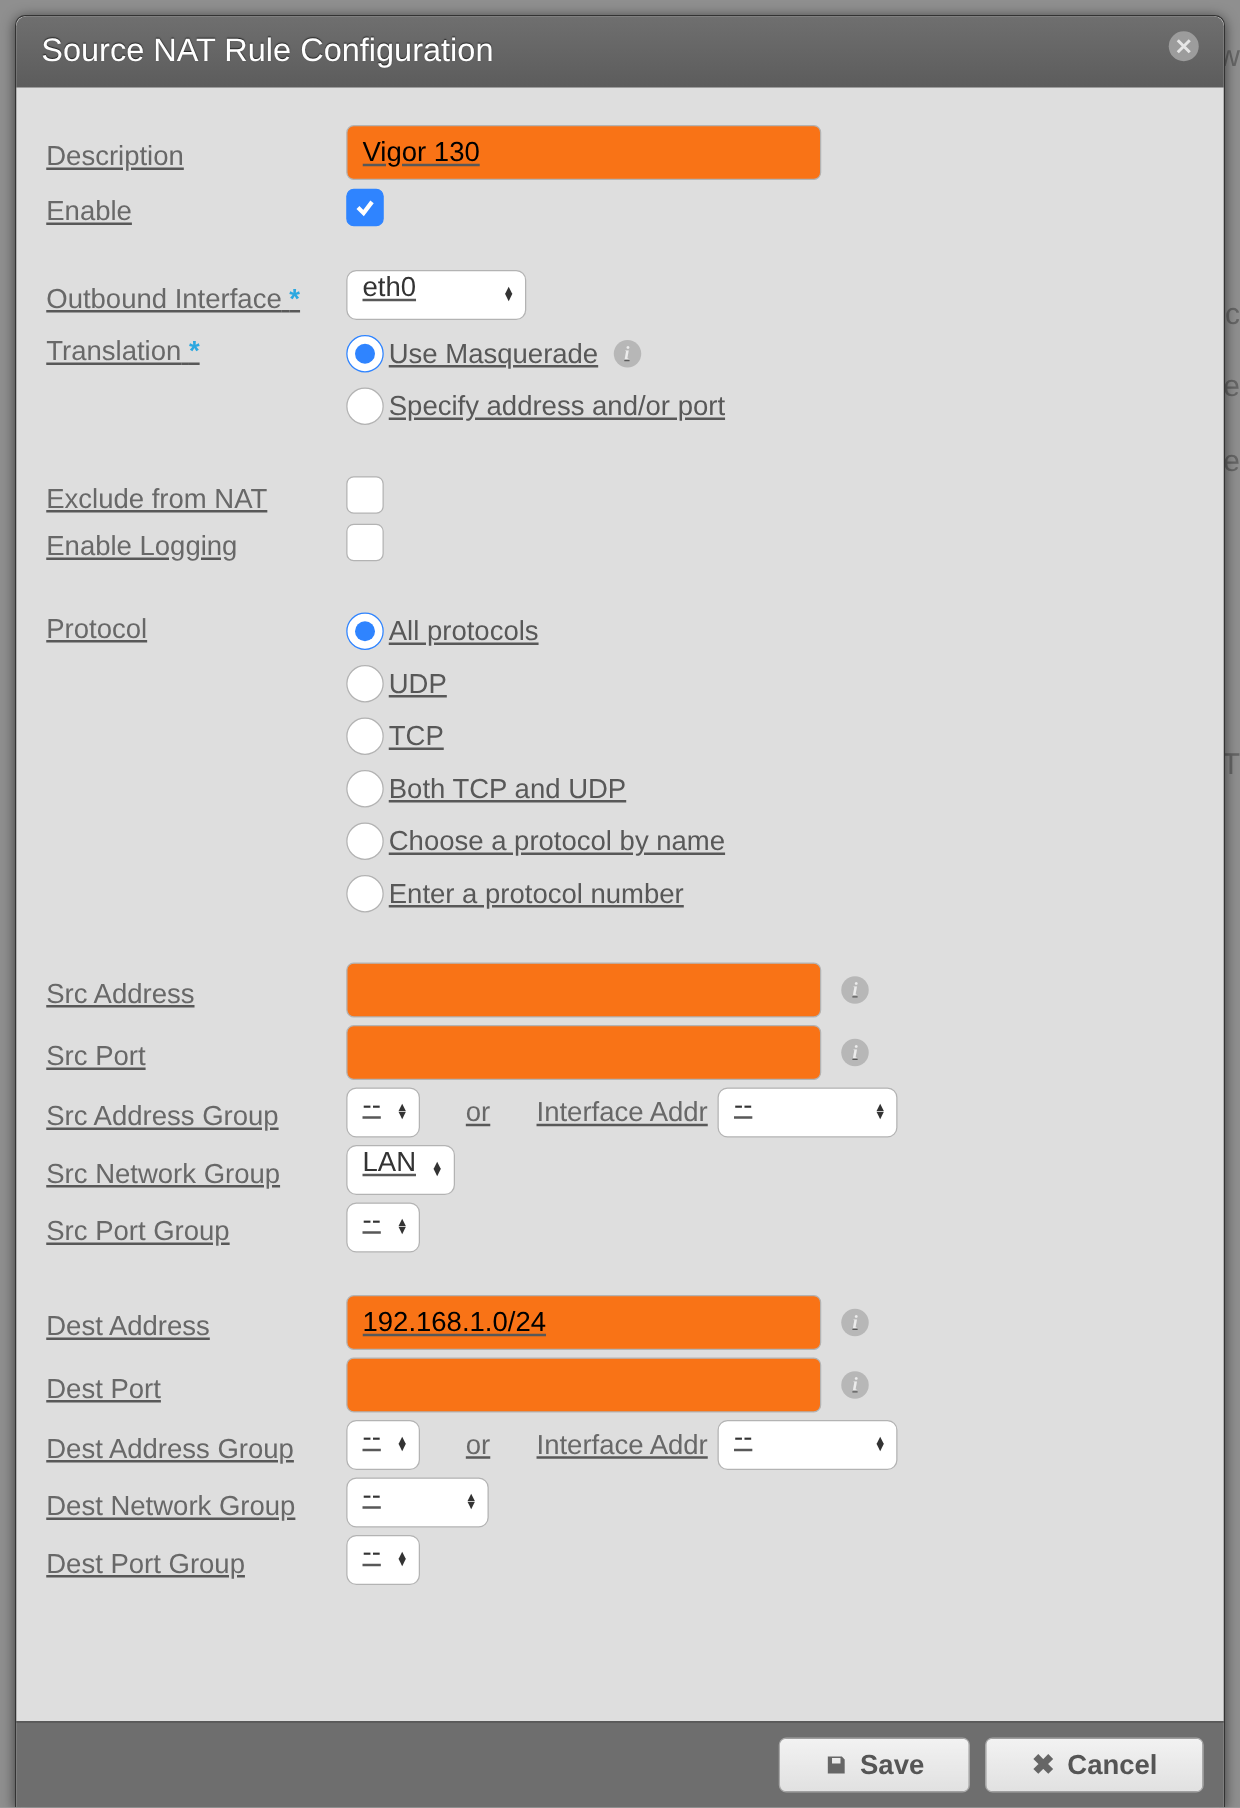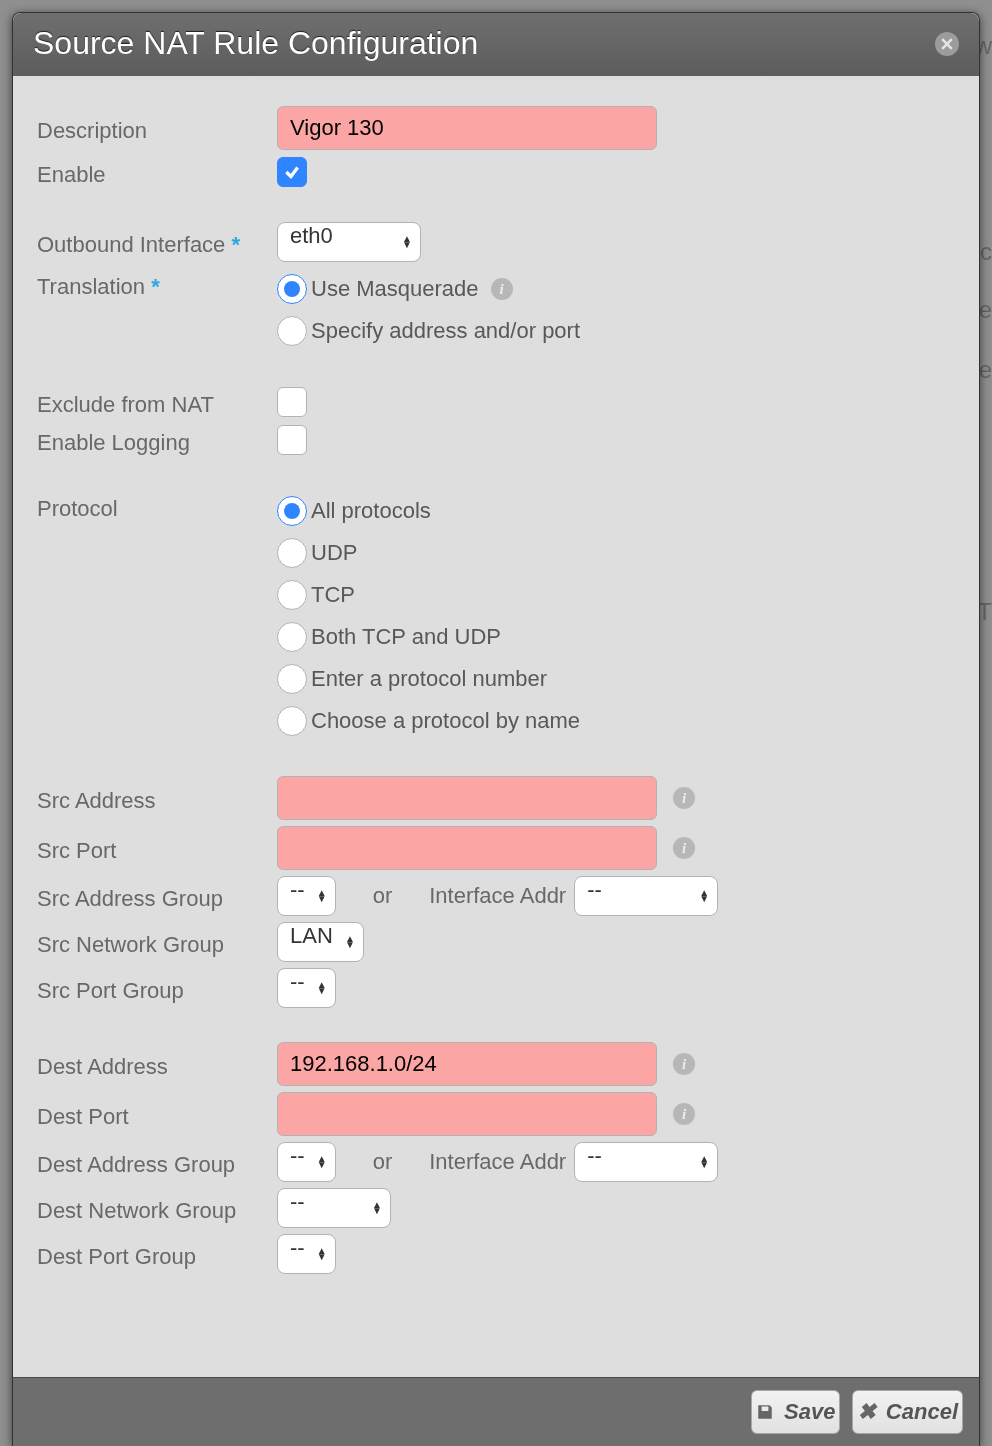--- a/index.html
+++ b/index.html
@@ -6,32 +6,32 @@
   .backdrop{position:relative;width:992px;height:1446px;background:#8f8f8f;overflow:hidden;}
   
   .bg-text{position:absolute;right:0;color:#666;font-size:24px;}
   .bg1{top:32px;}
   .bg2{top:238px;}
   .bg3{top:296px;}
   .bg4{top:356px;}
   .bg5{top:598px;}
 
   .dialog{position:absolute;top:12px;left:12px;right:12px;bottom:0;background:#dedede;border:1px solid #333;border-bottom:none;border-radius:8px 8px 0 0;box-shadow:0 2px 10px rgba(0,0,0,0.6);display:flex;flex-direction:column;}
-  .titlebar{background:linear-gradient(#6f6f6f,#5c5c5c);color:#fff;font-size:32px;padding:12px 20px 14px 20px;border-radius:8px 8px 0 0;display:flex;align-items:center;justify-content:space-between;text-shadow:0 -1px 1px rgba(0,0,0,0.7);}
+  .titlebar{background:linear-gradient(#6f6f6f,#5c5c5c);color:#fff;font-size:26px;padding:12px 20px 14px 20px;border-radius:8px 8px 0 0;display:flex;align-items:flex-start;justify-content:space-between;text-shadow:0 -1px 1px rgba(0,0,0,0.7);}
   .close-btn{width:24px;height:24px;border-radius:50%;background:#9c9c9c;display:flex;align-items:center;justify-content:center;cursor:pointer;}
   .close-btn svg{width:12px;height:12px;fill:#e0e0e0;}
 
-  .body{flex:1;overflow:auto;padding:30px 36px 20px 24px;}
+  .body{flex:1;overflow:auto;padding:30px 36px 20px 24px;text-decoration:underline;}
   .row{display:flex;align-items:center;margin-bottom:6px;}
   .row.top{align-items:flex-start;}
   .lbl{width:240px;flex-shrink:0;font-size:22px;color:#686868;padding-top:6px;}
   .req{color:#2ca8e0;font-weight:bold;}
   .ctl{flex:1;display:flex;align-items:center;flex-wrap:wrap;gap:8px;}
 
-  input[type=text].textin{height:44px;border:1px solid #b3b3b3;border-radius:6px;background:#fca5a5;font-size:22px;padding:0 12px;box-sizing:border-box;}
+  input[type=text].textin{height:44px;border:1px solid #b3b3b3;border-radius:6px;background:#f97316;font-size:22px;padding:0 12px;box-sizing:border-box;}
   .w-md{width:380px;}
 
   
   .sel{position:relative;display:inline-flex;align-items:flex-start;border:1px solid #b3b3b3;border-radius:8px;background:#fff;height:38px;padding:0 30px 0 12px;font-size:22px;color:#333;}
   .sel .arrows{position:absolute;right:8px;top:50%;transform:translateY(-50%);display:flex;flex-direction:column;line-height:6px;font-size:10px;color:#333;}
   .sel .arrows::before{content:"\25B2";}
   .sel .arrows::after{content:"\25BC";}
 
   
   .chk{width:28px;height:28px;border:1px solid #b3b3b3;border-radius:6px;background:#fff;display:inline-flex;align-items:center;justify-content:center;}
@@ -46,21 +46,21 @@
   .radio-label{font-size:22px;color:#585858;}
 
   .info-ic{width:22px;height:22px;border-radius:50%;background:#b7b7b7;color:#ececec;font-family:Georgia,serif;font-style:italic;font-weight:bold;display:inline-flex;align-items:center;justify-content:center;font-size:15px;margin-left:8px;}
 
   .gap{height:28px;}
 
   .or-txt{font-size:22px;color:#686868;margin-left:29px;}
 
   
   .footer{background:#6e6e6e;padding:12px 16px;display:flex;justify-content:flex-end;gap:12px;border-top:1px solid #4a4a4a;}
-  .btn{background:linear-gradient(#f2f2f2,#e1e1e1);border:1px solid #a7a7a7;border-radius:6px;height:42px;padding:0 4px;display:inline-flex;align-items:center;gap:10px;font-size:22px;color:#555;font-weight:600;cursor:pointer;font-style:italic;}
+  .btn{background:linear-gradient(#f2f2f2,#e1e1e1);border:1px solid #a7a7a7;border-radius:6px;height:42px;padding:0 36px;display:inline-flex;align-items:center;gap:10px;font-size:22px;color:#555;font-weight:600;cursor:pointer;}
   .btn svg{width:18px;height:18px;fill:#666;}
   .btn .x{font-size:22px;font-weight:bold;color:#666;}
 </style>
 </head>
 <body>
 
 <div class="backdrop">
   <span class="bg-text bg1">ew</span>
   <span class="bg-text bg2">tic</span>
   <span class="bg-text bg3">e</span>
@@ -160,25 +160,25 @@
           <div class="radio-opt">
             <span class="radio"></span>
             <span class="radio-label">TCP</span>
           </div>
           <div class="radio-opt">
             <span class="radio"></span>
             <span class="radio-label">Both TCP and UDP</span>
           </div>
           <div class="radio-opt">
             <span class="radio"></span>
+            <span class="radio-label">Choose a protocol by name</span>
+          </div>
+          <div class="radio-opt">
+            <span class="radio"></span>
             <span class="radio-label">Enter a protocol number</span>
-          </div>
-          <div class="radio-opt">
-            <span class="radio"></span>
-            <span class="radio-label">Choose a protocol by name</span>
           </div>
         </div>
       </div>
 
       <div class="gap"></div>
 
       <div class="row">
         <div class="lbl">Src Address</div>
         <div class="ctl">
           <input type="text" class="textin w-md" value="" style="">

